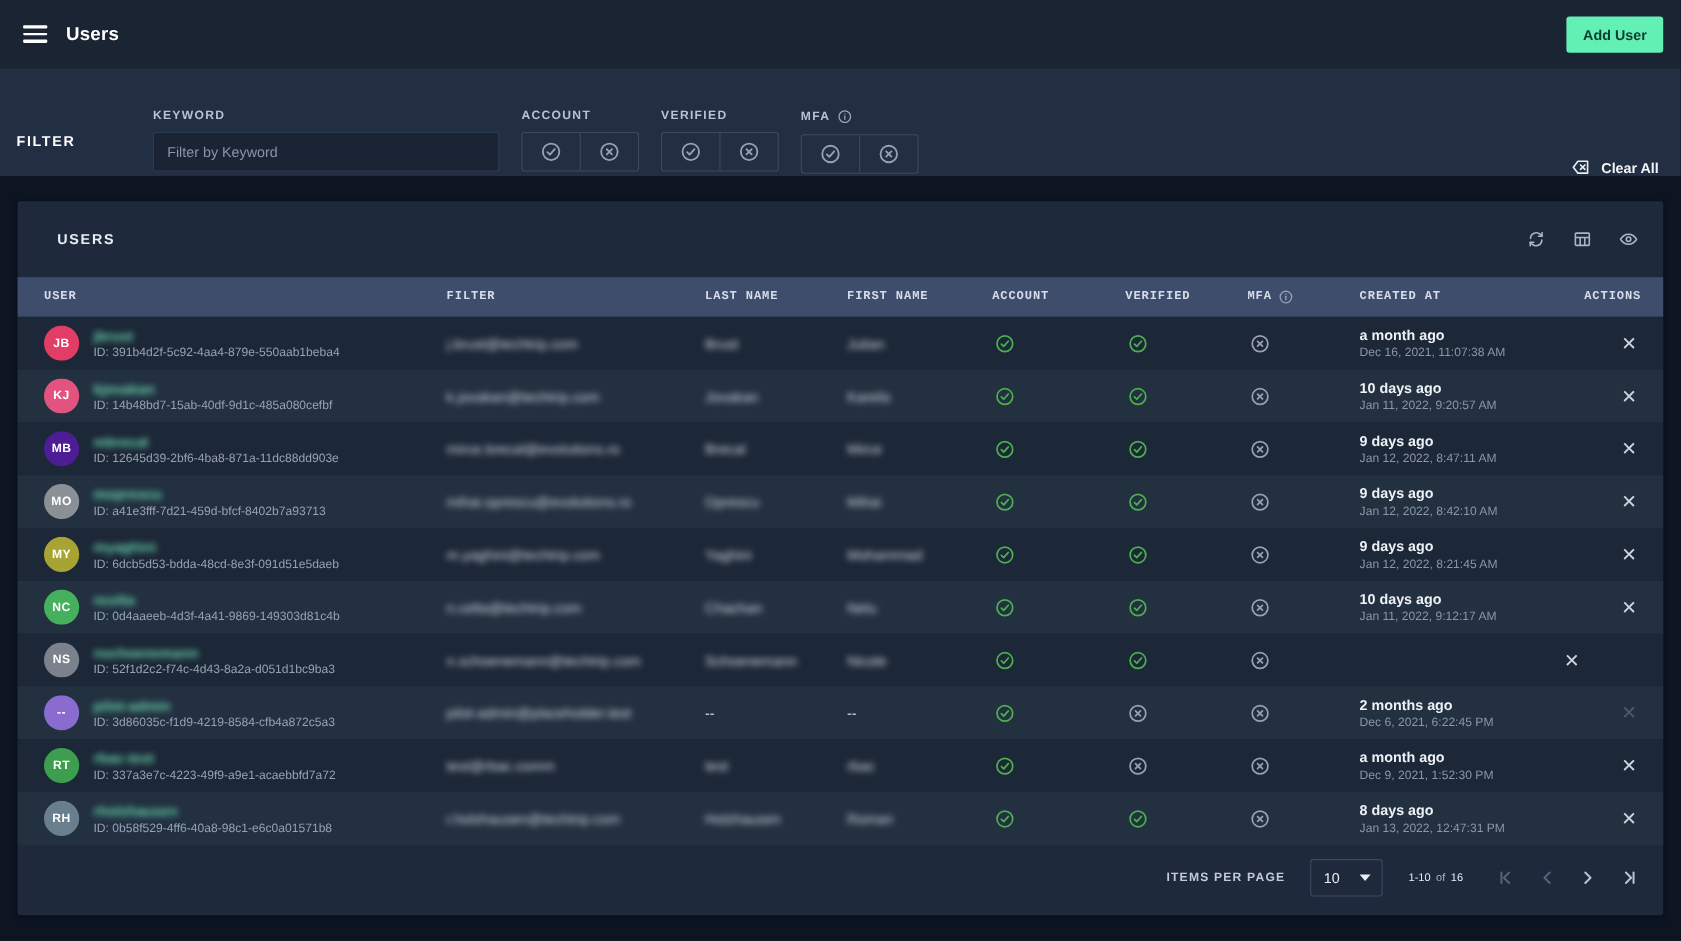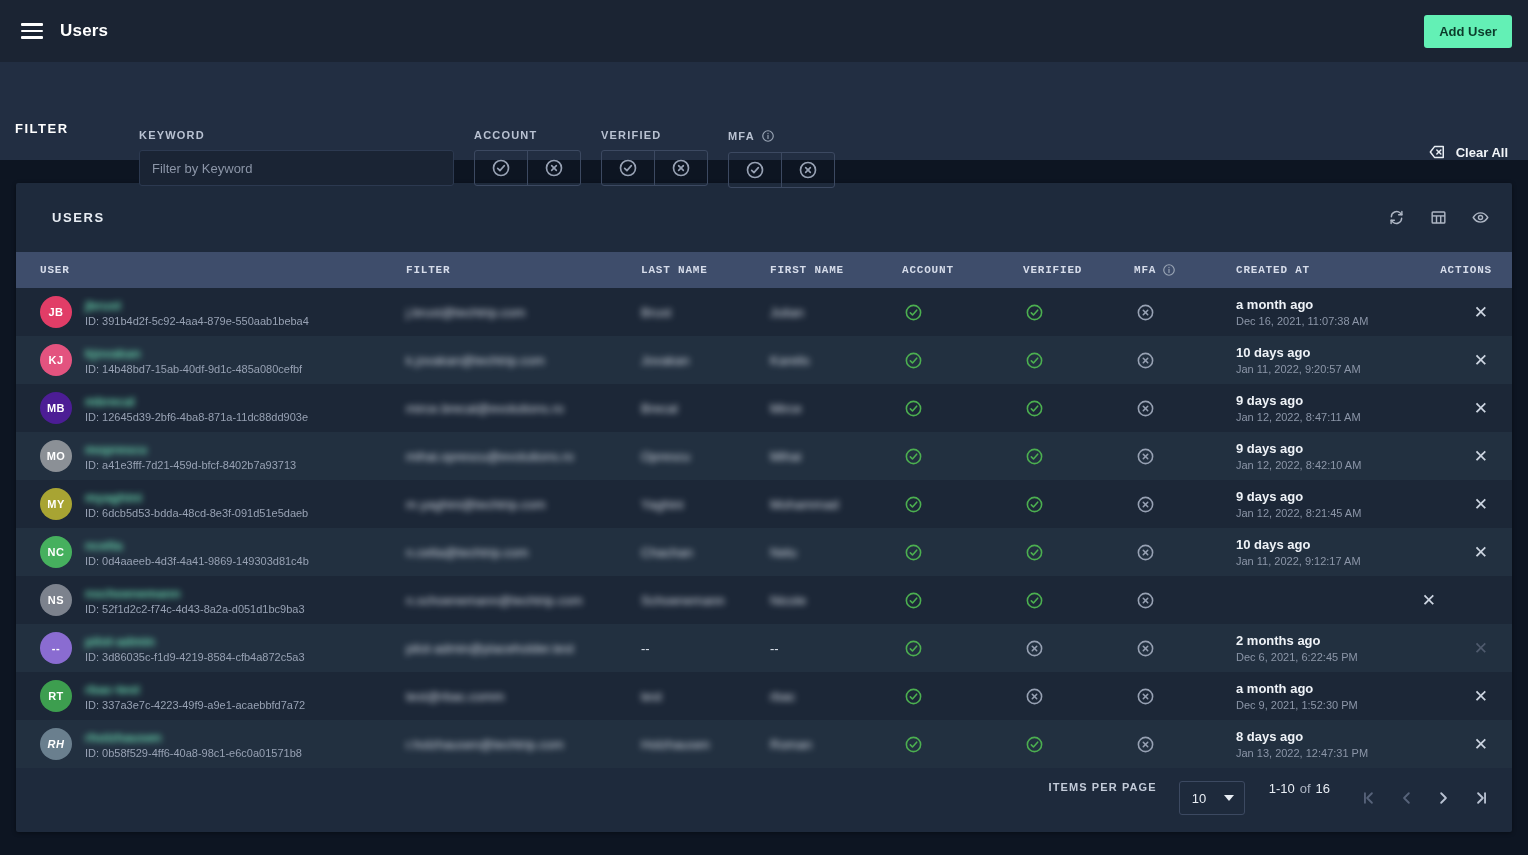--- a/index.html
+++ b/index.html
@@ -28,21 +28,21 @@
 
   
   .filterbar {
     height: 98px; background: #222e42;
     display: flex; padding: 0 20px 0 15px; align-items: flex-start;
   }
   .filter-title {
     margin-top: 59px; width: 58px; margin-right: 66px;
     font-size: 13px; font-weight: bold; letter-spacing: 1.5px; color: #ffffff;
   }
-  .filter-group { padding-top: 47px; margin-right: 20px; margin-top: 20px; }
+  .filter-group { padding-top: 37px; margin-right: 20px; }
   .filter-label {
     display: flex; align-items: center; gap: 6px;
     font-size: 11px; font-weight: bold; letter-spacing: 1.2px;
     color: #b9c2d2; margin-bottom: 9px;
   }
   .keyword-input {
     width: 315px; height: 36px; background: #1a2434;
     border: 1px solid #2c3950; border-radius: 3px;
     color: #dfe5ee; font-size: 13px; font-family: inherit; padding: 0 12px;
   }
@@ -107,31 +107,31 @@
 
   .actions-cell { display: flex; justify-content: flex-end; }
   .row-remove {
     background: none; border: none; cursor: pointer;
     color: #cdd5e1; font-size: 17px; line-height: 1; padding: 2px 4px; font-family: inherit;
   }
   .row-remove.disabled { color: #4f5a6d; }
 
   
   .card-footer { height: 60px; display: flex; align-items: center; padding: 0 22px; }
-  .footer-right { margin-left: auto; display: flex; }
+  .footer-right { margin-left: auto; display: flex; align-items: center; }
   .ipp-label { font-size: 11px; font-weight: bold; letter-spacing: 1.1px; color: #c3cbd9; }
   .ipp-select {
     margin-left: 22px; width: 66px; height: 34px;
     border: 1px solid #3c4961; border-radius: 3px; background: transparent;
     display: flex; align-items: center; justify-content: space-between;
     padding: 0 10px 0 12px; cursor: pointer;
   }
   .ipp-value { font-size: 13px; color: #e8edf4; }
   .caret-down { width: 0; height: 0; border-left: 5px solid transparent; border-right: 5px solid transparent; border-top: 6px solid #e8edf4; }
-  .range-text { margin-left: 24px; font-size: 13px; color: #e8edf4; display: flex; gap: 5px; align-items: baseline; }
+  .range-text { margin-left: 24px; font-size: 10px; color: #e8edf4; display: flex; gap: 5px; align-items: baseline; }
   .range-of { color: #aeb6c4; }
   .pager { margin-left: 30px; display: flex; gap: 14px; }
   .pager-btn { background: none; border: none; padding: 0; cursor: pointer; color: #b9c2d2; }
   .pager-btn.disabled { color: #57637a; }
 </style>
 </head>
 <body>
 
 <header class="topbar">
   <div class="hamburger">
@@ -626,21 +626,21 @@
       <span class="created-rel">a month ago</span>
       <span class="created-abs">Dec 9, 2021, 1:52:30 PM</span>
     </div>
     <div class="cell actions-cell">
       <button class="row-remove">✕</button>
     </div>
   </div>
 
   <div class="row alt">
     <div class="cell user-cell">
-      <span class="avatar" style="background: rgb(106, 127, 142); font-style: italic;">RH</span>
+      <span class="avatar" style="background: rgb(106, 127, 142);">RH</span>
       <span class="user-meta">
         <a class="user-name redact">rholzhausen</a>
         <span class="user-id">ID: 0b58f529-4ff6-40a8-98c1-e6c0a01571b8</span>
       </span>
     </div>
     <div class="cell redact">r.holzhausen@techtrip.com</div>
     <div class="cell name-cell redact">Holzhausen</div>
     <div class="cell name-cell redact">Roman</div>
     <div class="cell status">
             <svg width="19" height="19" viewBox="0 0 24 24" fill="none" stroke="#4caf50" stroke-width="2" stroke-linecap="round" stroke-linejoin="round">

